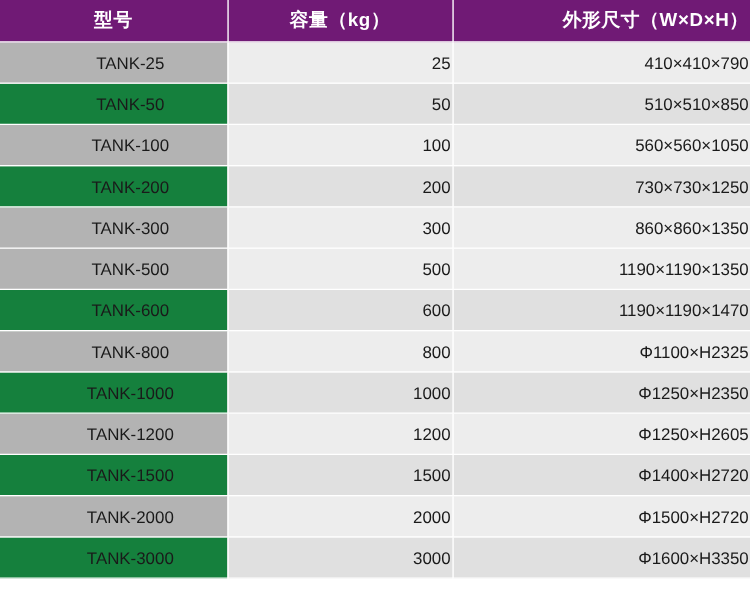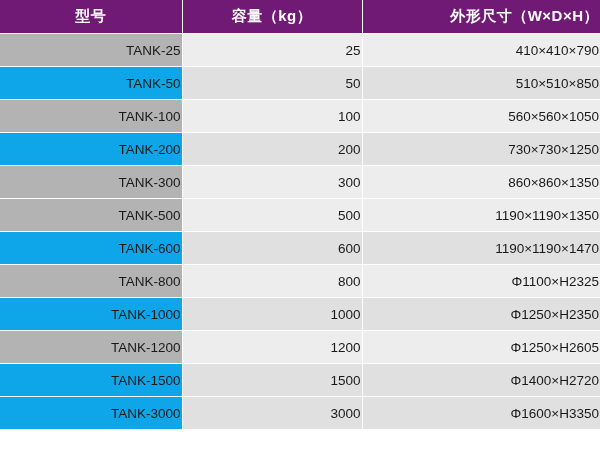--- a/index.html
+++ b/index.html
@@ -43,33 +43,33 @@
     text-align: right;
     border-right: 1px solid #ffffff;
     border-bottom: 1px solid #ffffff;
     white-space: nowrap;
   }
   #spec-table td:last-child { border-right: none; }
 
   
   #spec-table tbody tr td.model {
     background: #b3b3b3;
-    text-align: right;
+    text-align: center;
     padding-left: 28px;
   }
   #spec-table tbody tr td.cap,
   #spec-table tbody tr td.dim {
     background: #ededed;
   }
   #spec-table tbody tr.alt td.cap,
   #spec-table tbody tr.alt td.dim {
     background: #e0e0e0;
   }
   #spec-table tbody tr.alt td.model {
-    background: #0ea5e9;
+    background: #15803d;
   }
 </style>
 </head>
 <body>
 
 <table id="spec-table">
   <colgroup>
     <col class="c0">
       <col class="c1">
       <col class="c2">
@@ -130,19 +130,24 @@
       <tr>
         <td class="model">TANK-1200</td>
         <td class="cap">1200</td>
         <td class="dim">Φ1250×H2605</td>
       </tr>
       <tr class="alt">
         <td class="model">TANK-1500</td>
         <td class="cap">1500</td>
         <td class="dim">Φ1400×H2720</td>
       </tr>
+      <tr>
+        <td class="model">TANK-2000</td>
+        <td class="cap">2000</td>
+        <td class="dim">Φ1500×H2720</td>
+      </tr>
       <tr class="alt">
         <td class="model">TANK-3000</td>
         <td class="cap">3000</td>
         <td class="dim">Φ1600×H3350</td>
       </tr>
     </tbody>
 </table>
 
 </body></html>

